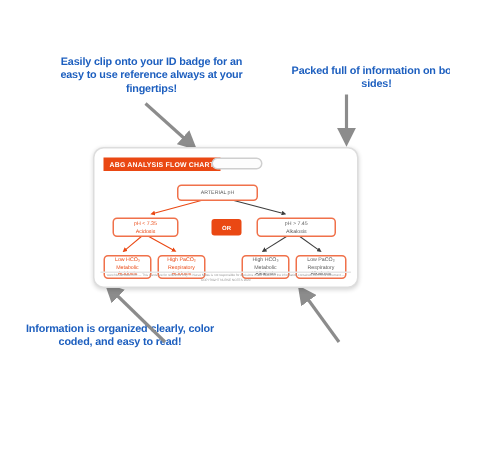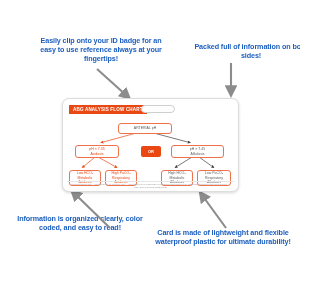--- a/index.html
+++ b/index.html
@@ -109,21 +109,20 @@
   }
 </style>
 </head>
 <body>
 
 <div id="stage">
 
   <div class="annot" id="annot-clip">Easily clip onto your ID badge for an easy to use reference always at your fingertips!</div>
   <div class="annot" id="annot-packed">Packed full of information on both sides!</div>
   <div class="annot" id="annot-info">Information is organized clearly, color coded, and easy to read!</div>
-  <div class="annot" id="annot-card">Card is made of lightweight and flexible waterproof plastic for ultimate durability!</div>
 
   <div class="arrow" style="left:96px; top:68px;">
     <svg width="40" height="36" viewBox="0 0 40 36">
       <defs>
         <marker id="ah" markerWidth="6" markerHeight="6" refX="3.2" refY="3" orient="auto">
           <path d="M0,0 L6,3 L0,6 z" fill="#8c8c8c"></path>
         </marker>
       </defs>
       <line x1="1" y1="1" x2="31" y2="28" stroke="#8c8c8c" stroke-width="2.1" marker-end="url(#ah)"></line>
     </svg>

